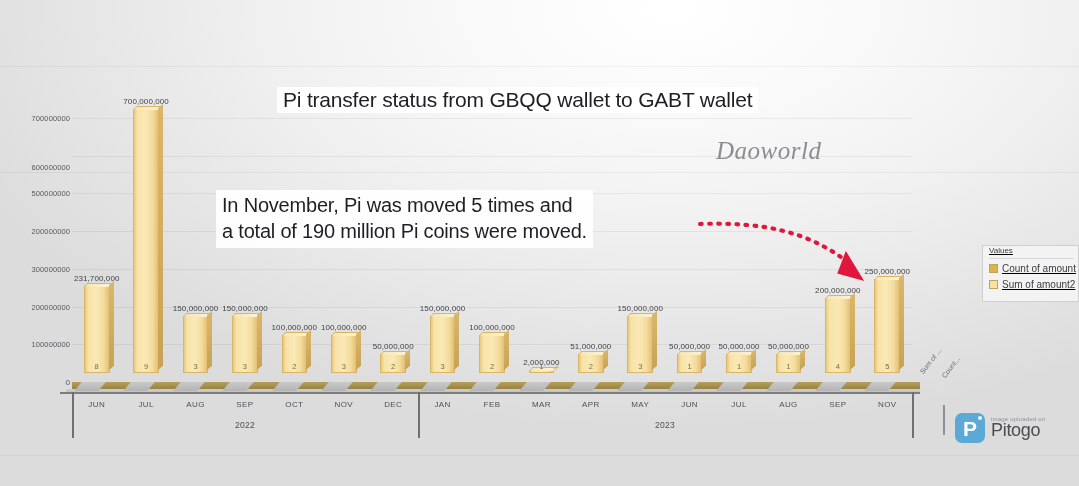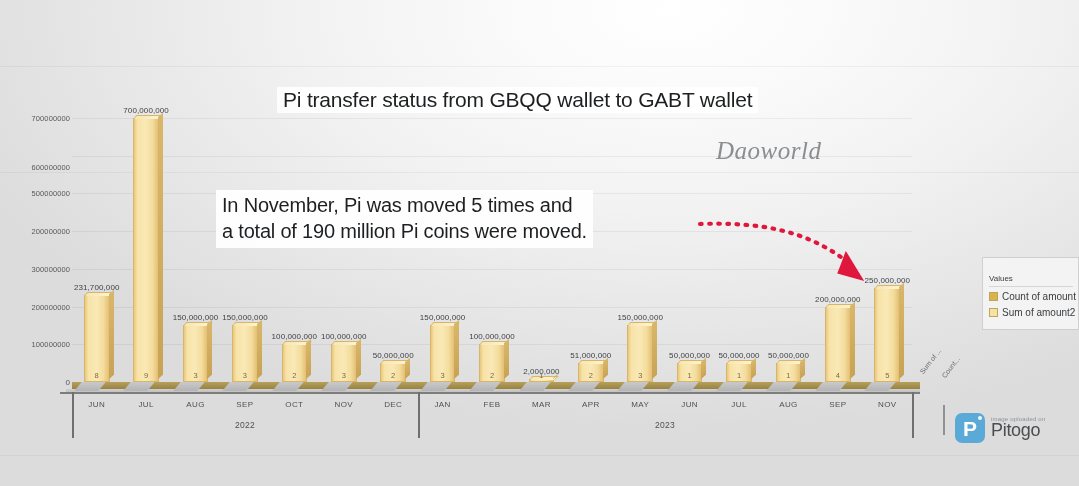--- a/index.html
+++ b/index.html
@@ -30,21 +30,21 @@
   .ytick{
     position:absolute;right:0;transform:translateY(-50%);
     font-size:7.5px;color:#55585c;letter-spacing:0.1px;white-space:nowrap;
     text-align:right;
   }
   .ytick.zero{font-size:8px;}
 
   
   #bars{position:absolute;left:72px;top:118px;width:840px;height:264px;}
   .barwrap{
-    position:absolute;bottom:0;
+    position:absolute;bottom:9px;
   }
   .bar{
     position:absolute;bottom:0;left:0;width:100%;
     background:linear-gradient(to right,#e9c87e 0%, #f7e3a8 14%, #fae9b6 48%, #f3dc9c 78%, #e4bf74 100%);
     border:1px solid #d9b667;
     box-sizing:border-box;
   }
   .bar .cap{
     position:absolute;left:-1px;right:-1px;top:-4px;height:4px;
     background:linear-gradient(to right,#f6e6b4,#fdf3d2);
@@ -116,24 +116,24 @@
     position:absolute;left:216px;top:190px;
     background:rgba(255,255,255,0.93);
     padding:2px 6px 3px 6px;
     font-size:20px;line-height:1.32;color:#1d1f21;letter-spacing:-0.2px;
     white-space:nowrap;
   }
   #arrowsvg{position:absolute;left:690px;top:212px;width:240px;height:90px;}
 
   
   #legend{
-    position:absolute;left:982px;top:257px;width:97px;
+    position:absolute;left:982px;top:245px;width:97px;
     background:rgba(244,244,244,0.92);
     border:1px solid #cfcfcf;
-    padding:16px 5px 6px 6px;box-sizing:border-box;
+    padding:0 5px 6px 6px;box-sizing:border-box;text-decoration:underline;
   }
   #legend .hdr{
     font-size:8px;color:#3a3d40;padding-bottom:3px;
     border-bottom:1px solid #d6d6d6;margin-bottom:4px;
   }
   .legrow{display:flex;align-items:center;gap:4px;margin-bottom:5px;}
   .swatch{width:7px;height:7px;flex:0 0 7px;border:1px solid #bfa45c;}
   .legrow span.txt{font-size:10px;color:#3a3d40;white-space:nowrap;}
 
   

